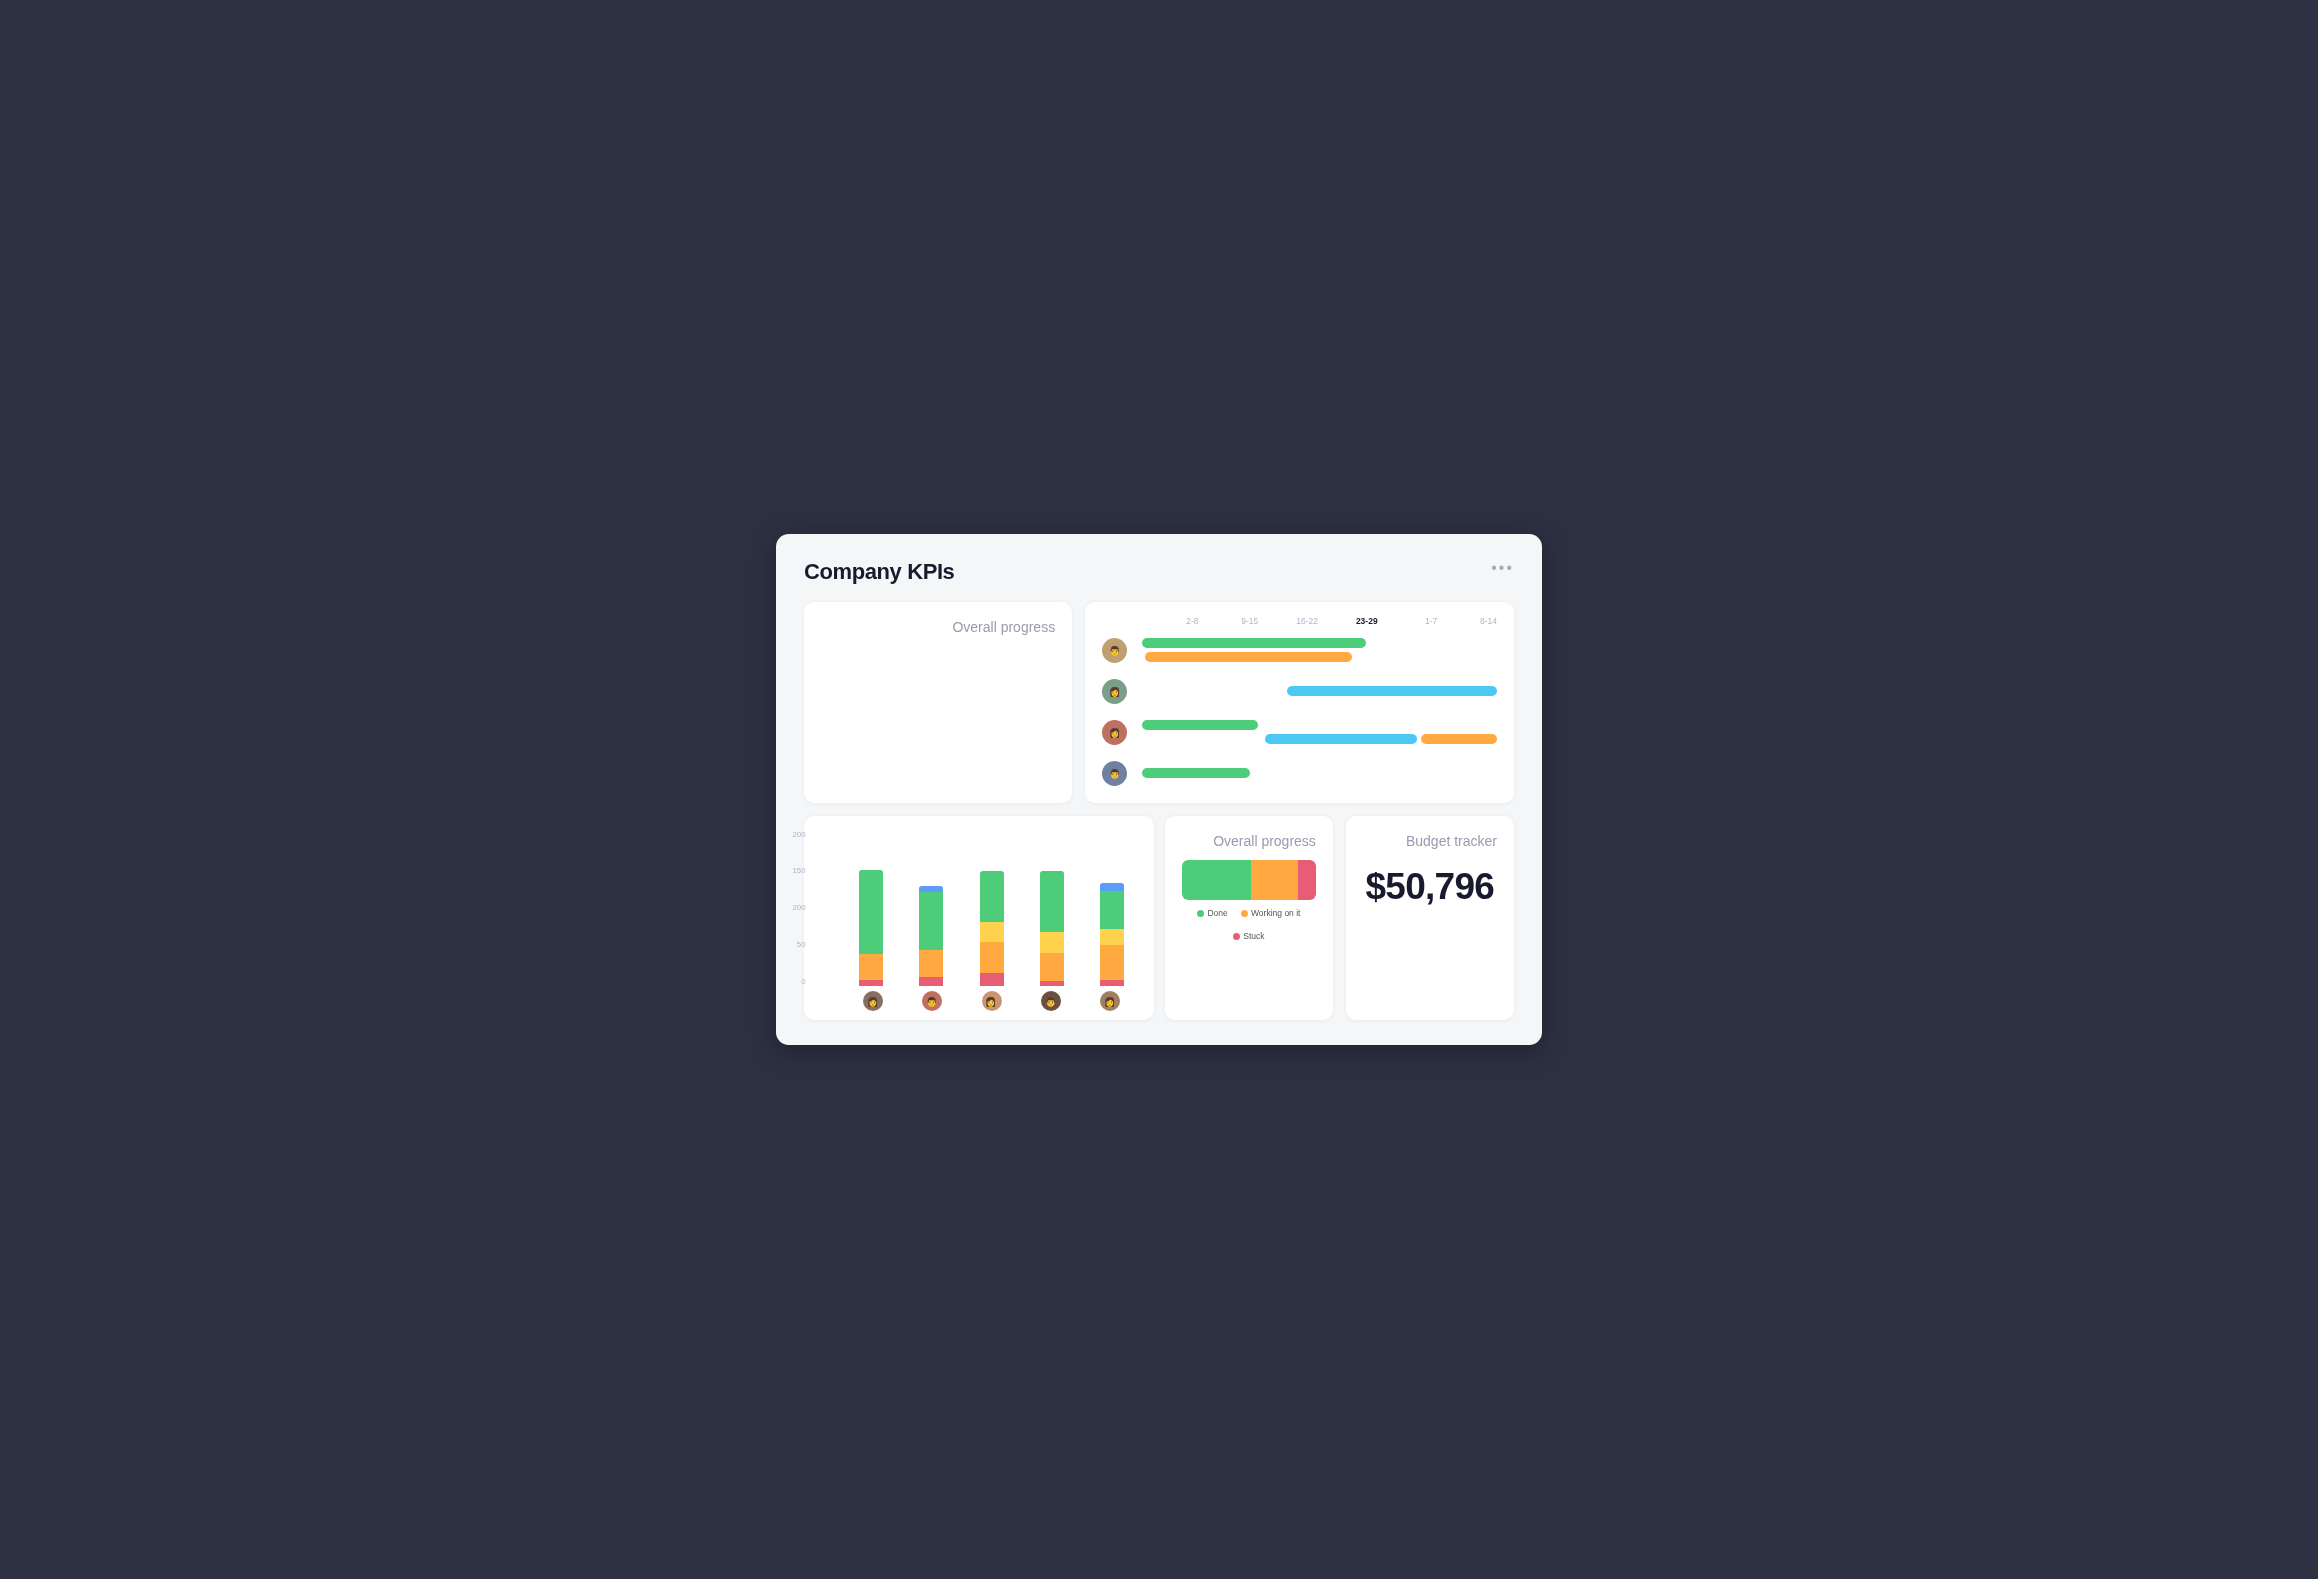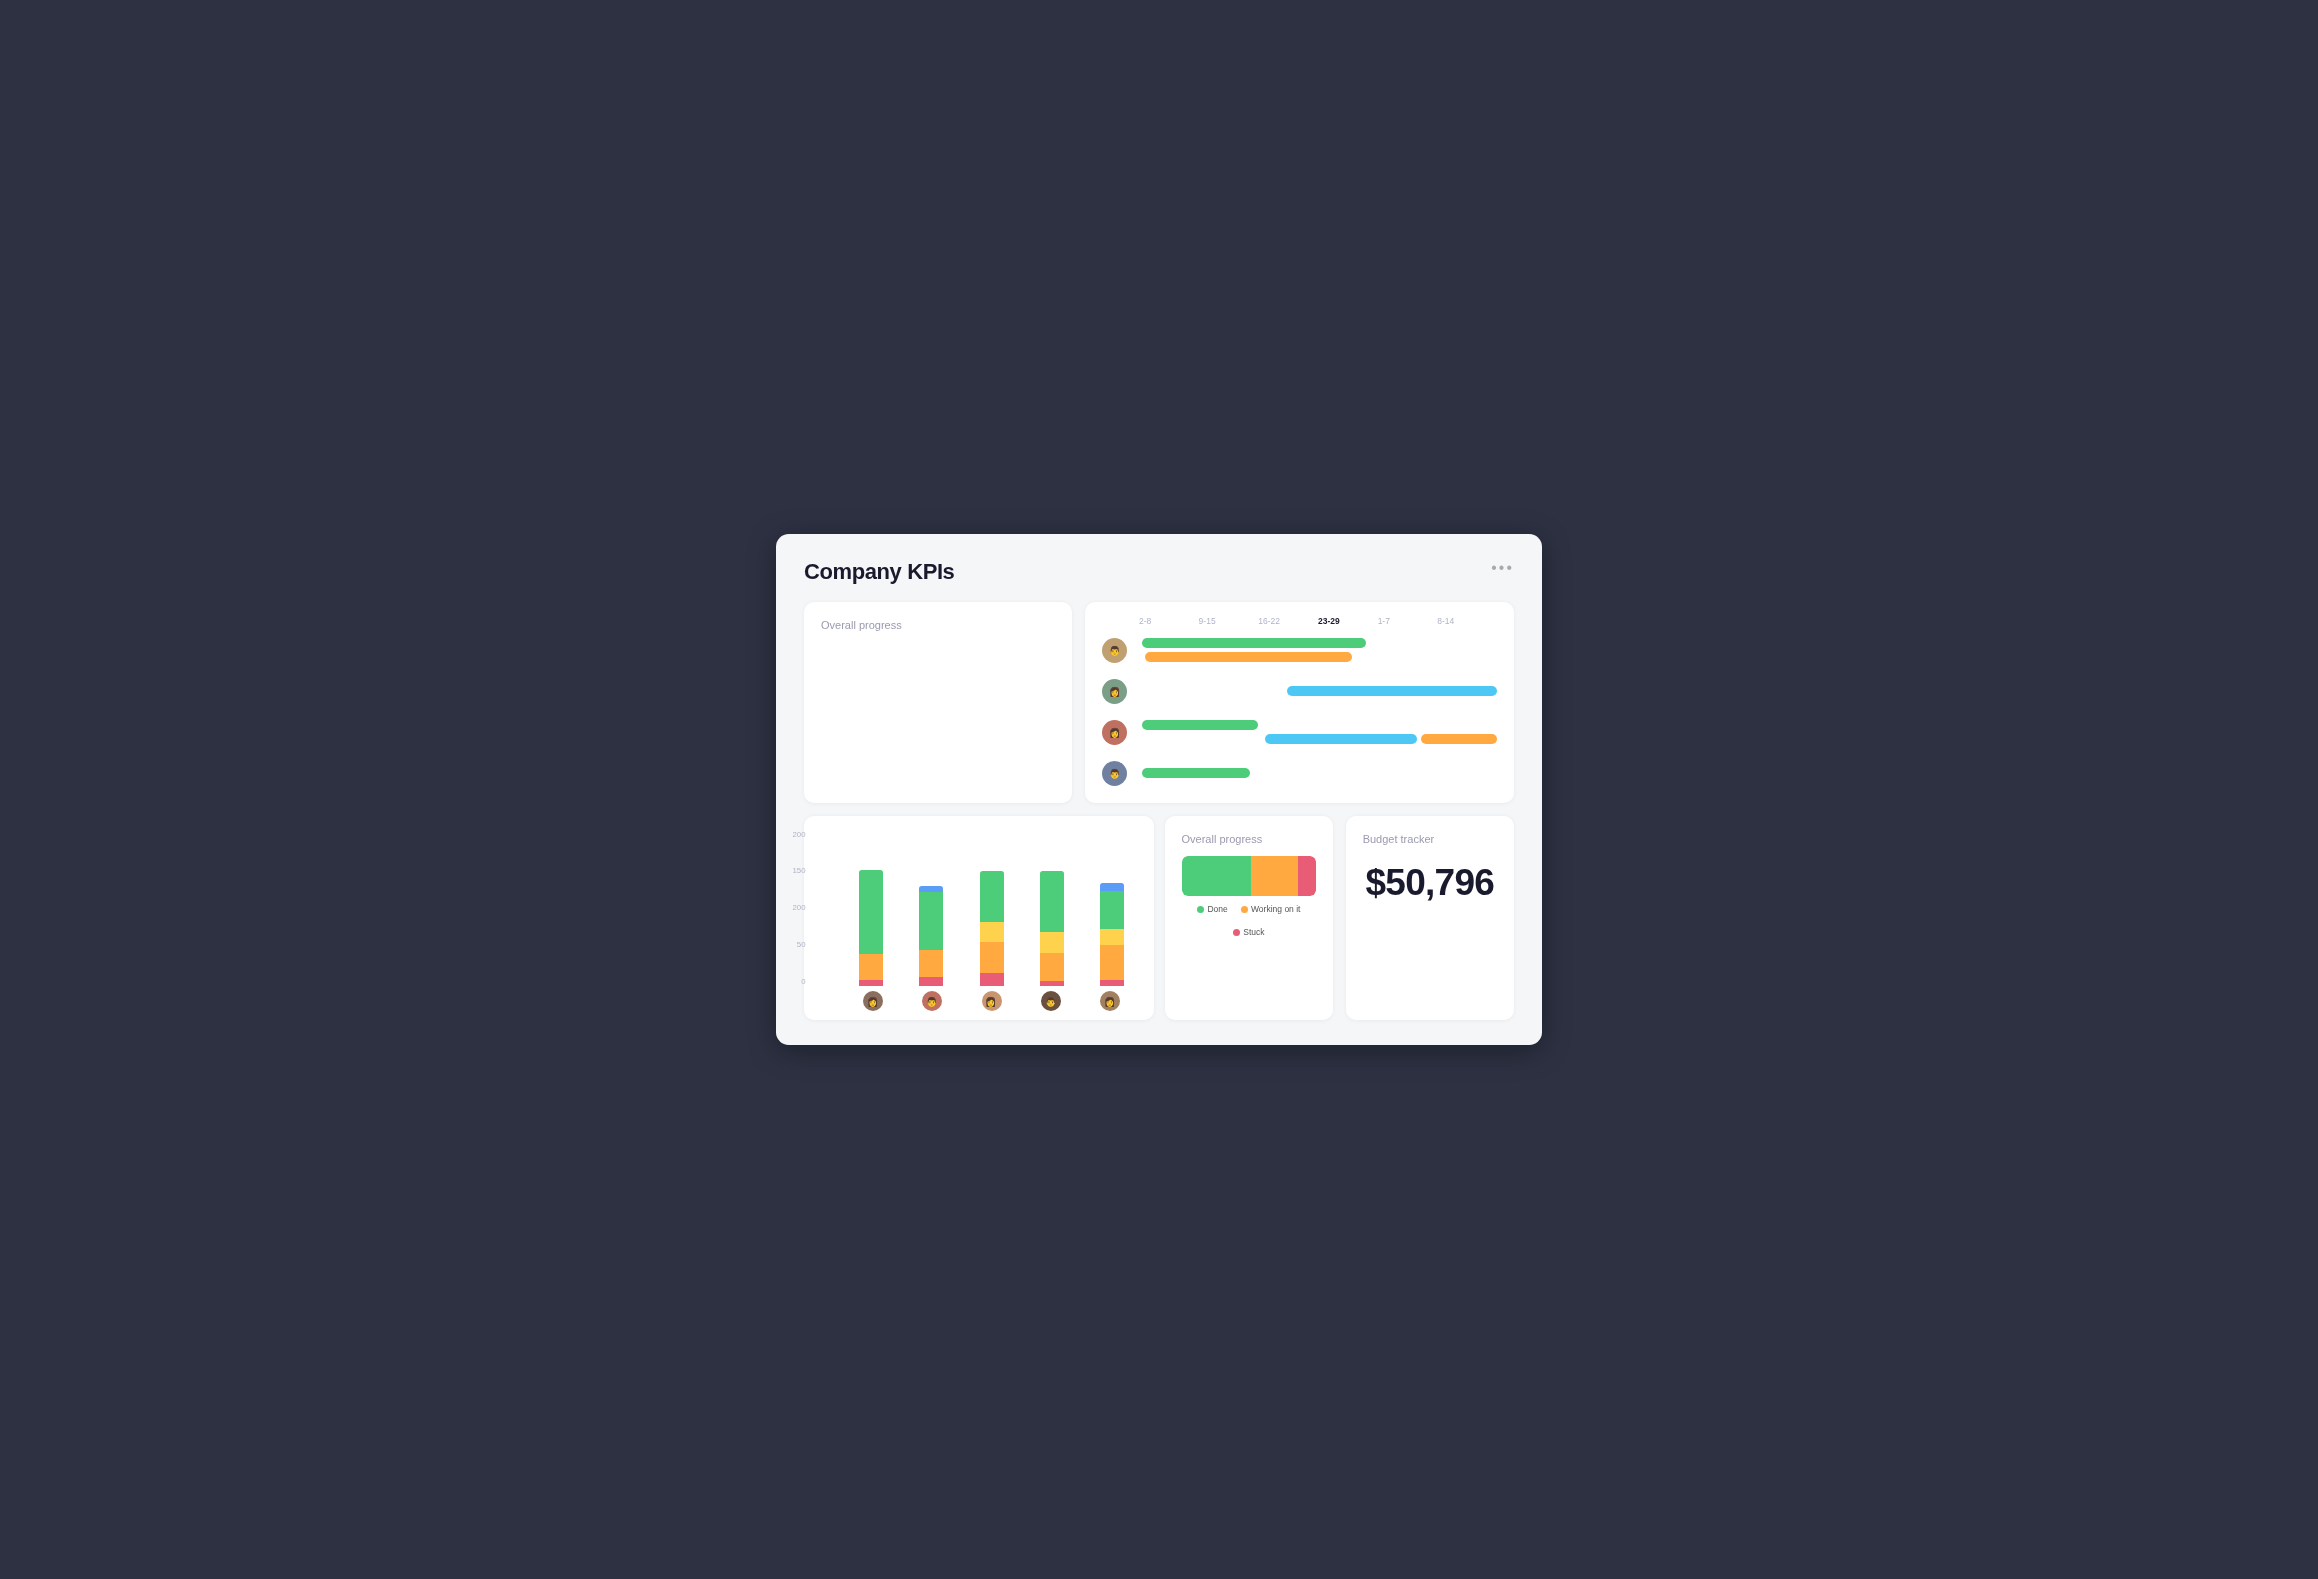--- a/index.html
+++ b/index.html
@@ -43,24 +43,24 @@
       margin-bottom: 12.8px;
     }
     .card {
       background: #fff;
       border-radius: 10px;
       padding: 17px;
       box-shadow: 0 0.7px 4.3px rgba(0,0,0,0.05);
     }
     .card-title {
       color: #9a9ab0;
-      font-size: 11px;
+      font-size: 14px;
       font-weight: 500;
       margin-bottom: 11.3px;
-      text-align: left;
+      text-align: right;
     }
     
     .donut-wrap {
       display: flex;
       justify-content: center;
       align-items: center;
       position: relative;
       height: 113px;
     }
     .donut-svg {
@@ -108,21 +108,21 @@
     .gantt-card {
       padding: 14px 17px;
     }
     .gantt-header {
       display: flex;
       margin-bottom: 8.5px;
       margin-left: 37px;
     }
     .gantt-col-label {
       flex: 1;
-      text-align: left;
+      text-align: right;
       font-size: 8.5px;
       color: #b0b4c8;
       font-weight: 500;
     }
     .gantt-col-label.active {
       color: #1a1a2e;
       font-weight: 700;
     }
     .gantt-rows {
       display: flex;

